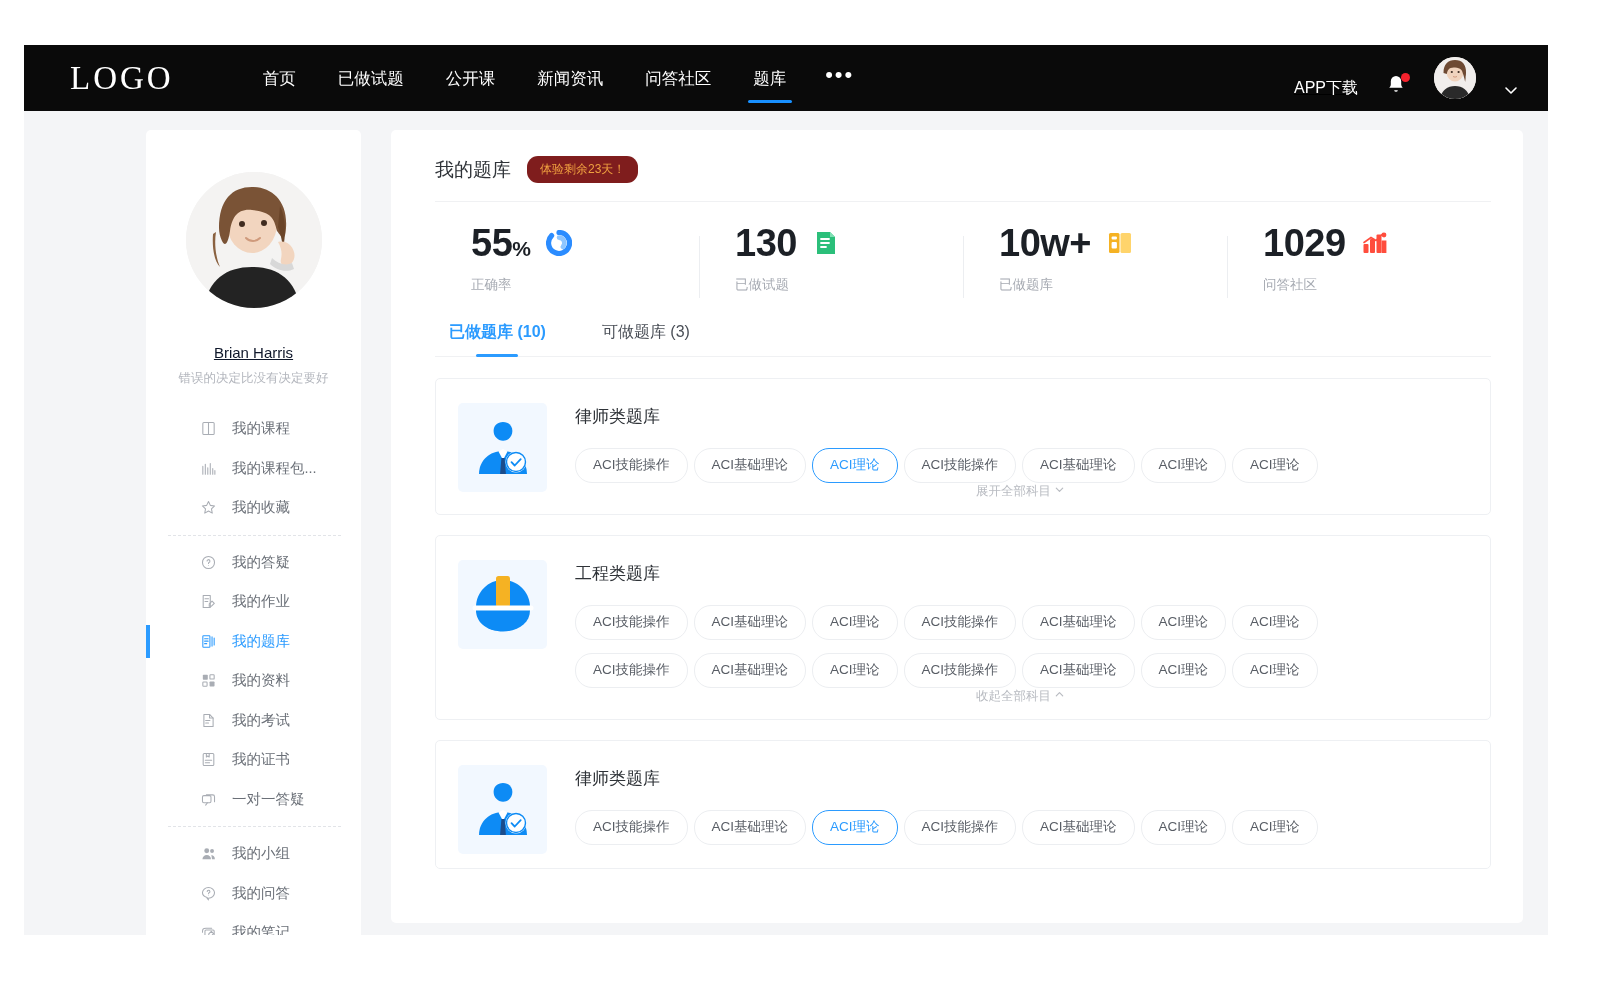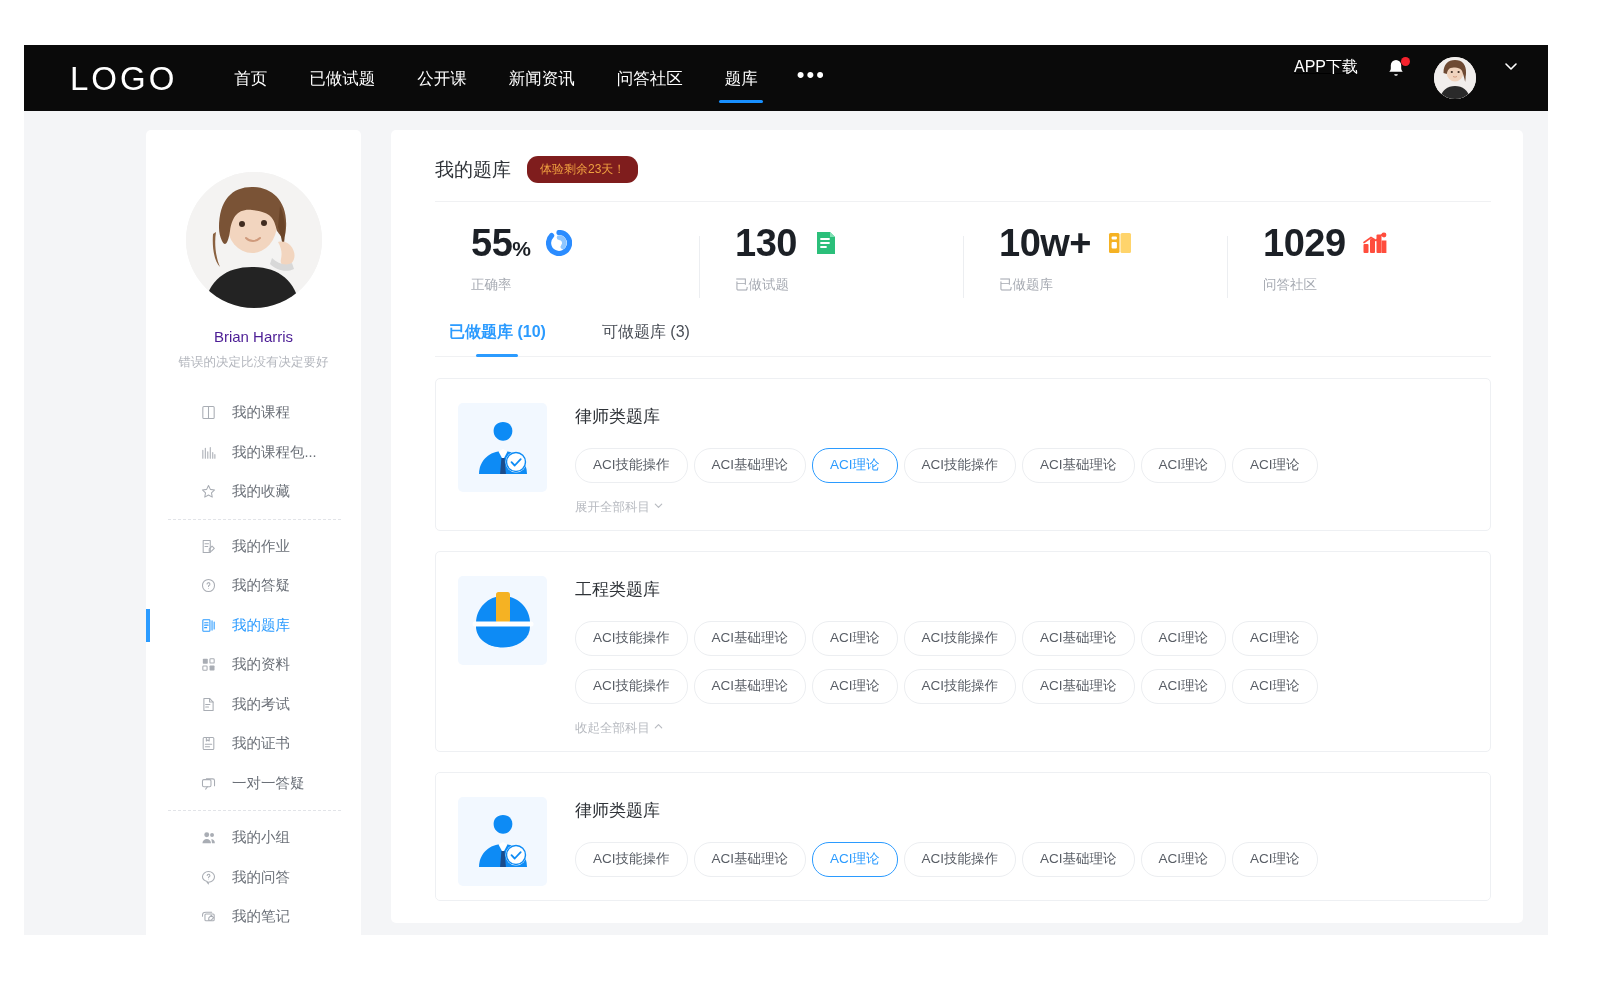--- a/index.html
+++ b/index.html
@@ -29,23 +29,23 @@
     background: #0a0a0a;
     display: flex;
     align-items: center;
     padding: 0 28px 0 46px;
   }
   .logo {
     color: #ffffff;
     font-size: 33px;
     letter-spacing: 3px;
     font-weight: 300;
-    font-family: Liberation Sans, sans-serif;
+    font-family: Liberation Serif, serif;
     line-height: 1;
-    margin-right: 36px;
+    margin-right: 68px;
   }
   .nav-items { display: flex; align-items: center; height: 66px; }
   .nav-item {
     position: relative;
     color: #ffffff;
     font-size: 16.5px;
     padding: 0 21px;
     height: 66px;
     line-height: 66px;
     cursor: pointer;
@@ -65,21 +65,21 @@
     font-size: 22px;
     letter-spacing: 2px;
     padding: 0 18px;
     cursor: pointer;
     line-height: 1;
     margin-top: -6px;
   }
   .nav-right {
     margin-left: auto;
     display: flex;
-    align-items: flex-start;
+    align-items: flex-end;
     gap: 26px;
     text-decoration: underline;
   }
   .app-dl { color: #ffffff; font-size: 16px; cursor: pointer; white-space: nowrap; }
   .bell-wrap { position: relative; width: 24px; height: 26px; cursor: pointer; }
   .bell-dot {
     position: absolute; right: -2px; top: 0;
     width: 9px; height: 9px; border-radius: 50%;
     background: #f5222d;
   }
@@ -109,23 +109,24 @@
     flex: 0 0 215px;
   }
   .avatar-big {
     width: 136px; height: 136px; border-radius: 50%;
     margin: 0 auto; overflow: hidden;
     background: #f3f3f3;
     position: relative;
   }
   .profile-name {
     text-align: center;
-    margin-top: 20px;
+    margin-top: 36px;
     font-size: 15px;
-    color: #4c1d95;
+    color: #0f172a;
+    text-decoration: underline;
   }
   .profile-motto {
     text-align: center;
     margin-top: 9px;
     font-size: 12.5px;
     color: #b3b6bd;
   }
   .menu { margin-top: 22px; text-align: center; }
   .menu-item {
     position: relative;
@@ -282,22 +283,22 @@
     cursor: pointer;
     background: #fff;
     line-height: 1.25;
   }
   .tag.sel {
     border-color: #2b9bff;
     color: #2b9bff;
   }
   .card-foot {
     display: flex;
-    justify-content: flex-start;
-    margin-top: 16px;
+    justify-content: center;
+    margin-top: 0;
     padding-right: 2px;
   }
   .foot-link {
     font-size: 12.5px;
     color: #b8bbc1;
     cursor: pointer;
     display: inline-flex;
     align-items: center;
     gap: 3px;
     white-space: nowrap;
@@ -391,36 +392,36 @@
                 <svg width="17" height="17" viewBox="0 0 24 24" fill="none" stroke="currentColor" stroke-width="1.5" stroke-linecap="round" stroke-linejoin="round">
                   <path d="M12 3.5l2.6 5.5 6 .8-4.4 4.1 1.1 6-5.3-3-5.3 3 1.1-6L3.4 9.8l6-.8z"></path>
                 </svg>
               </span>
               <span class="mi-label">我的收藏</span>
             </div>
             <div class="menu-sep"></div>
             <div class="menu-item">
               <span class="mi-icon">
                 <svg width="17" height="17" viewBox="0 0 24 24" fill="none" stroke="currentColor" stroke-width="1.5" stroke-linecap="round" stroke-linejoin="round">
+                  <circle cx="12" cy="12" r="8.5"></circle>
+                  <path d="M10 10a2 2 0 1 1 2.6 1.9c-.5.2-.6.6-.6 1.1v.4"></path>
+                  <circle cx="12" cy="16.2" r=".6" fill="currentColor" stroke="none"></circle>
+                </svg>
+              </span>
+              <span class="mi-label">我的答疑</span>
+            </div>
+            <div class="menu-item">
+              <span class="mi-icon">
+                <svg width="17" height="17" viewBox="0 0 24 24" fill="none" stroke="currentColor" stroke-width="1.5" stroke-linecap="round" stroke-linejoin="round">
                   <path d="M4.5 3.5h10v17h-10z"></path>
                   <path d="M7 8h5M7 12h4"></path>
                   <path d="M17 11.5l3.2 3.2-4 4-3.2-.1.1-3.2z"></path>
                 </svg>
               </span>
               <span class="mi-label">我的作业</span>
-            </div>
-            <div class="menu-item">
-              <span class="mi-icon">
-                <svg width="17" height="17" viewBox="0 0 24 24" fill="none" stroke="currentColor" stroke-width="1.5" stroke-linecap="round" stroke-linejoin="round">
-                  <circle cx="12" cy="12" r="8.5"></circle>
-                  <path d="M10 10a2 2 0 1 1 2.6 1.9c-.5.2-.6.6-.6 1.1v.4"></path>
-                  <circle cx="12" cy="16.2" r=".6" fill="currentColor" stroke="none"></circle>
-                </svg>
-              </span>
-              <span class="mi-label">我的答疑</span>
             </div>
             <div class="menu-item active">
               <span class="mi-icon">
                 <svg width="17" height="17" viewBox="0 0 24 24" fill="none" stroke="currentColor" stroke-width="1.5" stroke-linecap="round" stroke-linejoin="round">
                   <rect x="4" y="4" width="10" height="16" rx="1"></rect>
                   <path d="M6.5 8h5M6.5 11.5h5M6.5 15h3"></path>
                   <path d="M17 5.5v13M20 7v10"></path>
                 </svg>
               </span>
               <span class="mi-label">我的题库</span>

